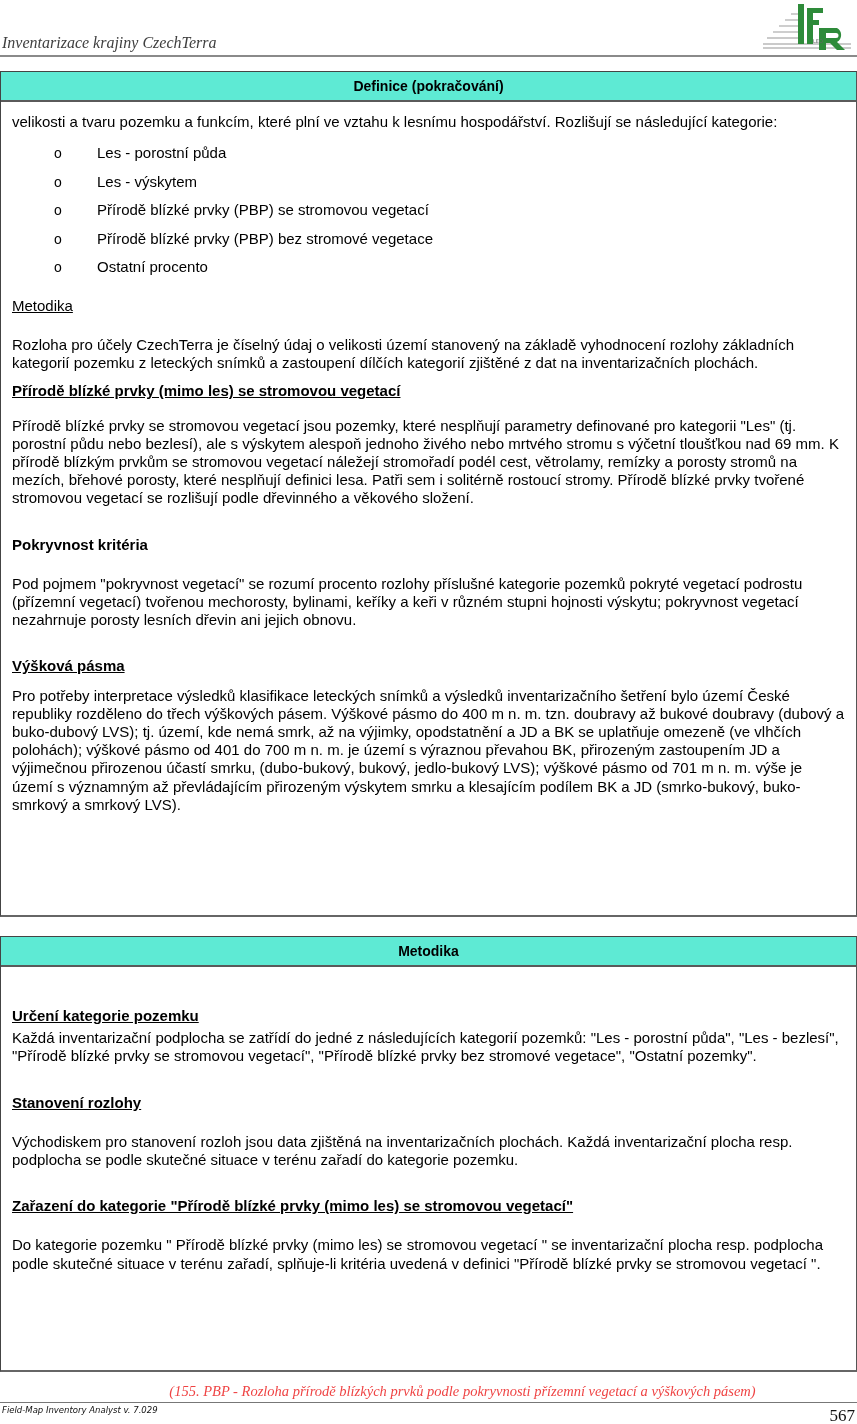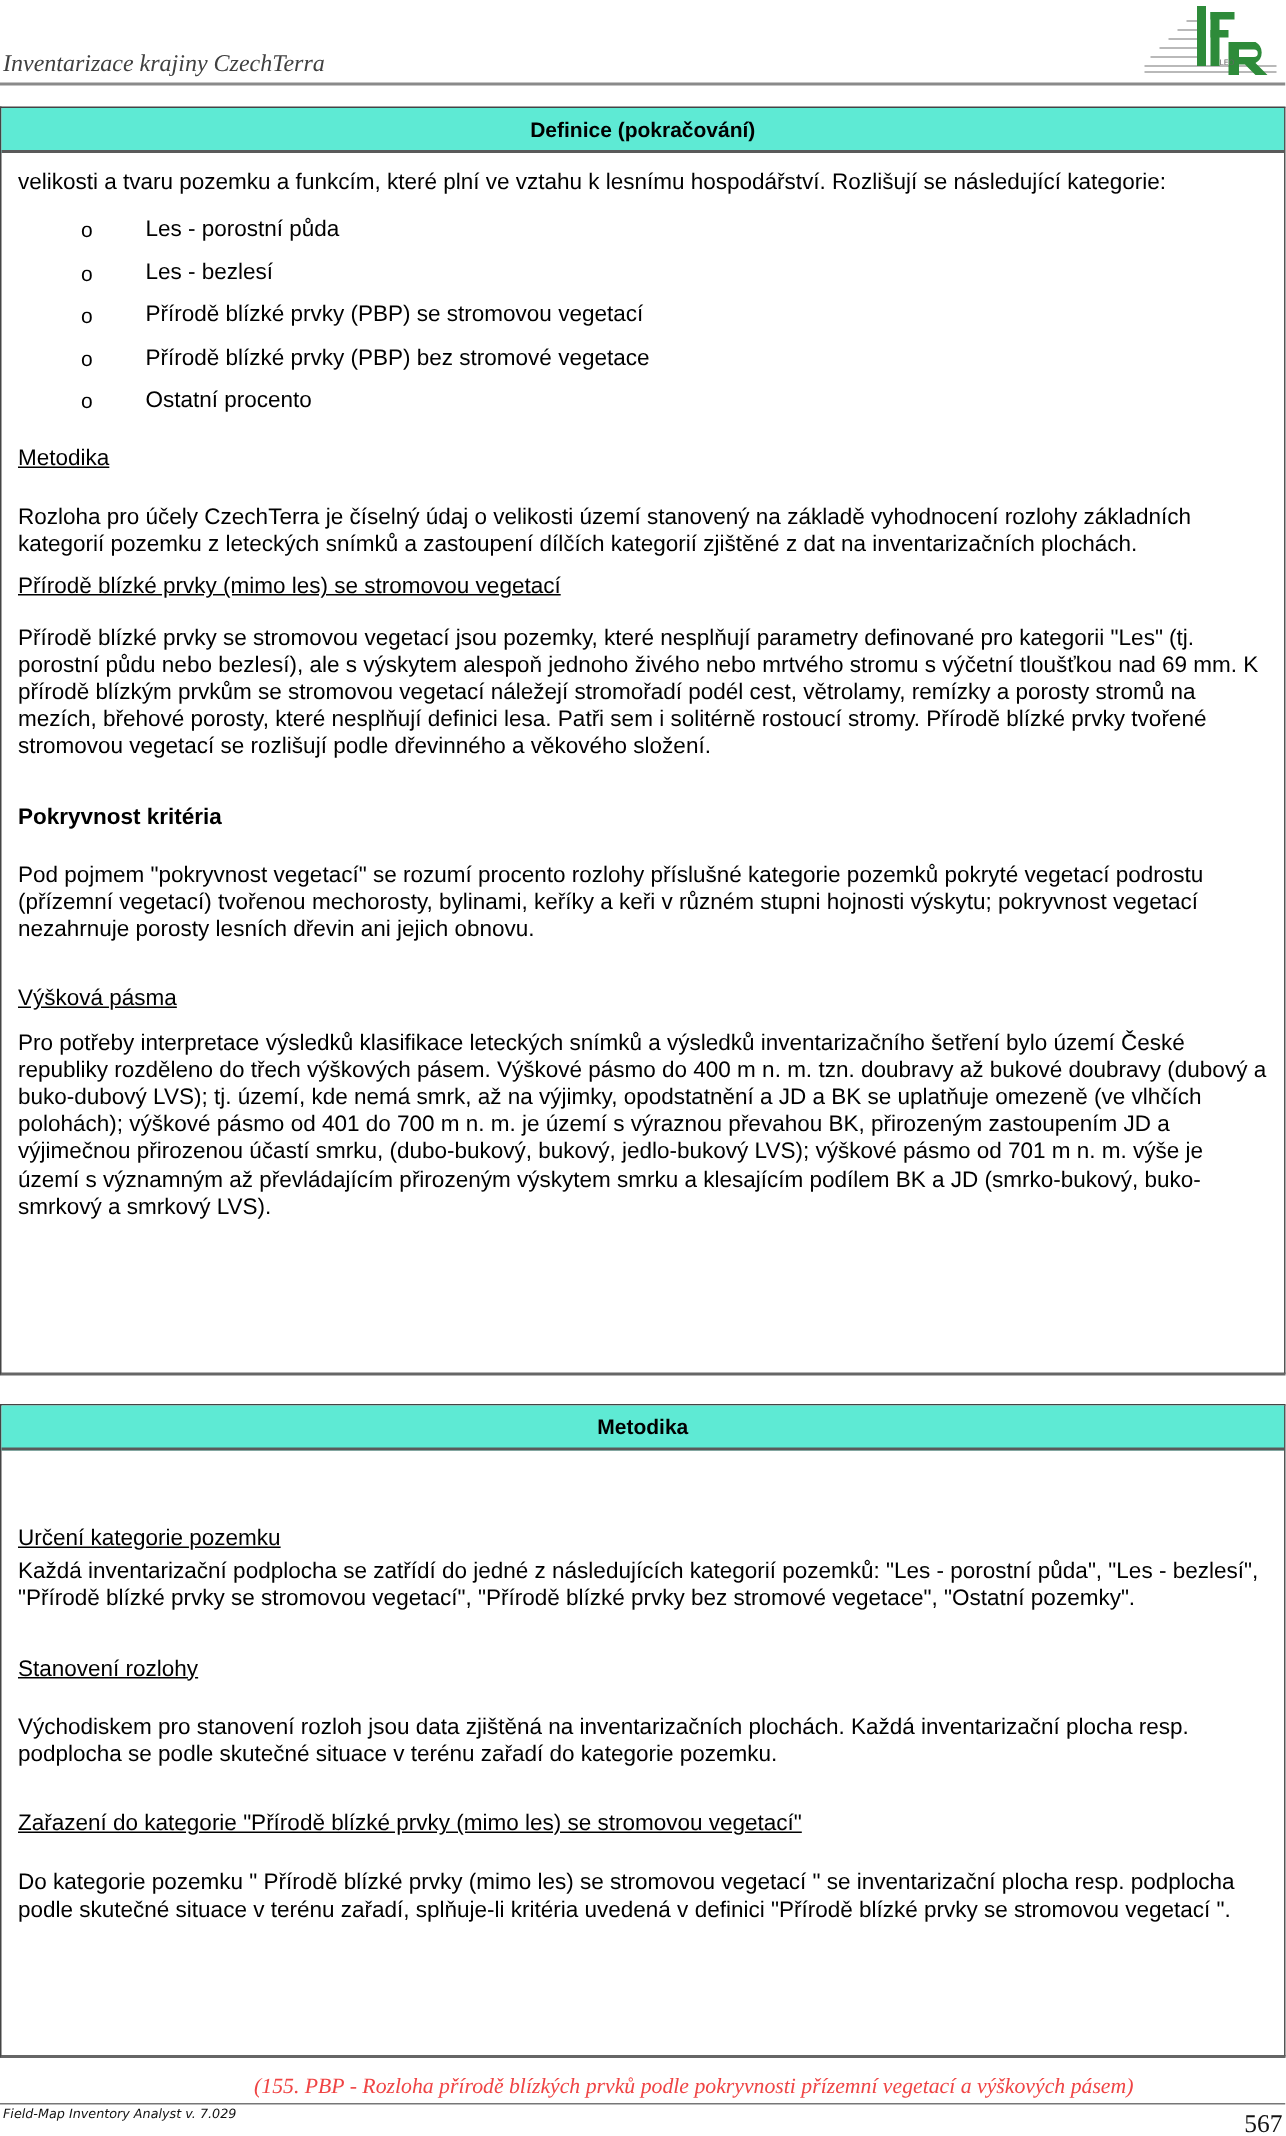--- a/index.html
+++ b/index.html
@@ -7,21 +7,21 @@
     .page-header { position: absolute; left: 0; top: 0; width: 857px; height: 57px; }
     .header-title { position: absolute; left: 2px; top: 34px; font-family: "Liberation Serif", serif; font-style: italic; font-size: 16px; color: #404040; }
     .header-rule { position: absolute; left: 0; top: 55px; width: 857px; height: 2px; background: #8a8a8a; }
     .logo { position: absolute; left: 761px; top: 2px; width: 92px; height: 50px; }
 
     .panel { position: absolute; left: 0; width: 855px; border: 1px solid #444; border-right: 2px solid #555; border-bottom: 2px solid #666; background: #fff; }
     .panel-head { height: 28px; background: #5eead4; border-bottom: 2px solid #5a5a5a; text-align: center; font-weight: bold; font-size: 14px; line-height: 29px; }
     .panel-body { position: relative; padding: 0 11px; font-size: 15px; line-height: 18.2px; }
 
     .p { margin: 0; }
-    .h-u { font-weight: normal; text-decoration: underline; font-size: 15px; margin: 0; }
+    .h-u { font-weight: bold; text-decoration: underline; font-size: 15px; margin: 0; }
     .h-b { font-weight: bold; font-size: 15px; margin: 0; }
 
     ul.cats { list-style: none; margin: 0; padding: 0; }
     ul.cats li { position: relative; height: 28.5px; line-height: 18px; }
     ul.cats .bullet { position: absolute; left: 42px; top: 0; font-size: 14px; }
     ul.cats .txt { position: absolute; left: 85px; top: 0; }
 
     .caption { position: absolute; left: 0; width: 857px; top: 1383px; text-align: center; font-family: "Liberation Serif", serif; font-style: italic; font-size: 14.5px; color: #ef4444; margin-left: 34px; }
     .footer-rule { position: absolute; left: 0; top: 1402px; width: 857px; height: 1px; background: #777; }
     .footer-left { position: absolute; left: 2px; top: 1405px; font-family: "DejaVu Sans", sans-serif; font-style: italic; font-size: 8.5px; color: #111; }
@@ -61,21 +61,21 @@
   <div class="panel-body">
     <p class="p" style="padding-top:11px;">velikosti a tvaru pozemku a funkcím, které plní ve vztahu k lesnímu hospodářství. Rozlišují se následující kategorie:</p>
 
     <ul class="cats" style="margin-top:13px;">
       <li>
           <span class="bullet">o</span>
           <span class="txt">Les - porostní půda</span>
         </li>
       <li>
           <span class="bullet">o</span>
-          <span class="txt">Les - bezlesí</span>
+          <span class="txt">Les - výskytem</span>
         </li>
       <li>
           <span class="bullet">o</span>
           <span class="txt">Přírodě blízké prvky (PBP) se stromovou vegetací</span>
         </li>
       <li>
           <span class="bullet">o</span>
           <span class="txt">Přírodě blízké prvky (PBP) bez stromové vegetace</span>
         </li>
       <li>
@@ -94,21 +94,21 @@
     <p class="p" style="margin-top:21px;">Pod pojmem "pokryvnost vegetací" se rozumí procento rozlohy příslušné kategorie pozemků pokryté vegetací podrostu (přízemní vegetací) tvořenou mechorosty, bylinami, keříky a keři v různém stupni hojnosti výskytu; pokryvnost vegetací nezahrnuje porosty lesních dřevin ani jejich obnovu.</p>
 
     <p class="h-u" style="margin-top:28px;">Výšková pásma</p>
     <p class="p" style="margin-top:11px;">Pro potřeby interpretace výsledků klasifikace leteckých snímků a výsledků inventarizačního šetření bylo území České republiky rozděleno do třech výškových pásem. Výškové pásmo do 400 m n. m. tzn. doubravy až bukové doubravy  (dubový a buko-dubový LVS); tj. území, kde nemá smrk, až na výjimky, opodstatnění a JD a BK se uplatňuje omezeně (ve vlhčích polohách); výškové pásmo od 401 do 700 m n. m. je území s výraznou převahou BK, přirozeným zastoupením JD a výjimečnou přirozenou účastí smrku, (dubo-bukový, bukový, jedlo-bukový LVS); výškové pásmo od 701 m n. m. výše je území s významným až převládajícím přirozeným výskytem smrku a klesajícím podílem BK a JD (smrko-bukový, buko-smrkový a smrkový LVS).</p>
   </div>
 </div>
 
 <div class="panel" style="top:936px; height:433px;">
   <div class="panel-head">Metodika</div>
   <div class="panel-body">
-    <p class="h-u" style="padding-top:50px;">Určení kategorie pozemku</p>
+    <p class="h-u" style="padding-top:40px;">Určení kategorie pozemku</p>
     <p class="p" style="margin-top:4px;">Každá inventarizační podplocha se zatřídí do jedné z následujících kategorií pozemků: "Les - porostní půda", "Les - bezlesí", "Přírodě blízké prvky se stromovou vegetací", "Přírodě blízké prvky bez stromové vegetace", "Ostatní pozemky".</p>
 
     <p class="h-u" style="margin-top:28px;">Stanovení rozlohy</p>
     <p class="p" style="margin-top:21px;">Východiskem pro stanovení rozloh jsou data zjištěná na inventarizačních plochách. Každá inventarizační plocha resp. podplocha se podle skutečné situace v terénu zařadí do kategorie pozemku.</p>
 
     <p class="h-u" style="margin-top:28px;">Zařazení do kategorie "Přírodě blízké prvky (mimo les) se stromovou vegetací"</p>
     <p class="p" style="margin-top:21px;">Do kategorie pozemku " Přírodě blízké prvky (mimo les) se stromovou vegetací " se inventarizační plocha resp. podplocha podle skutečné situace v terénu zařadí, splňuje-li kritéria uvedená v definici "Přírodě blízké prvky se stromovou vegetací ".</p>
   </div>
 </div>
 

